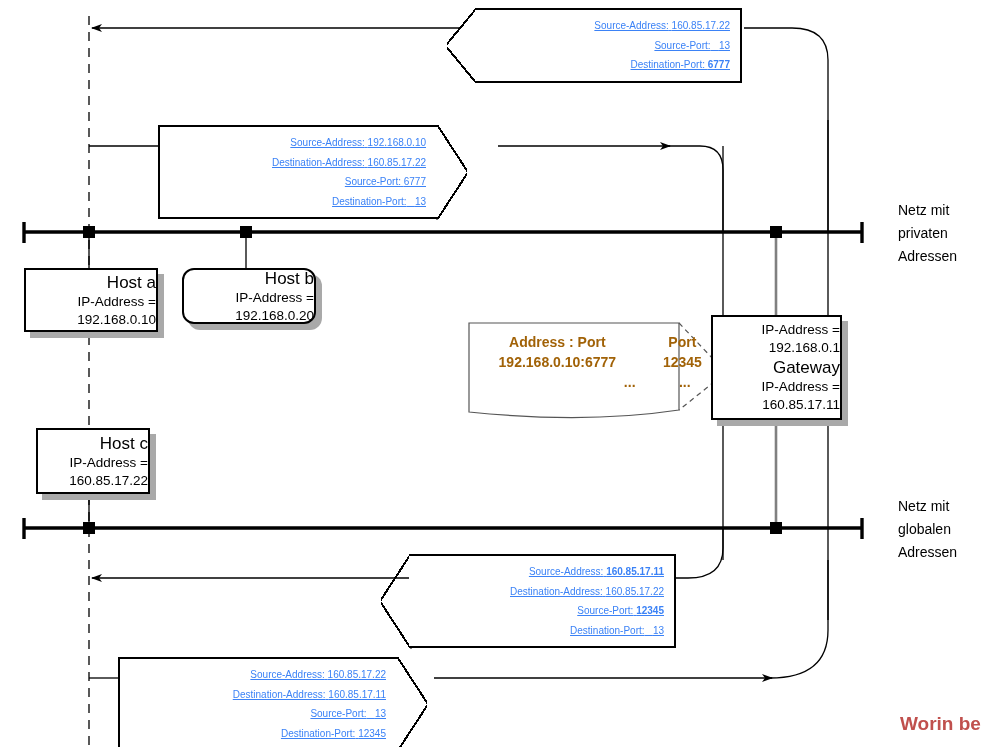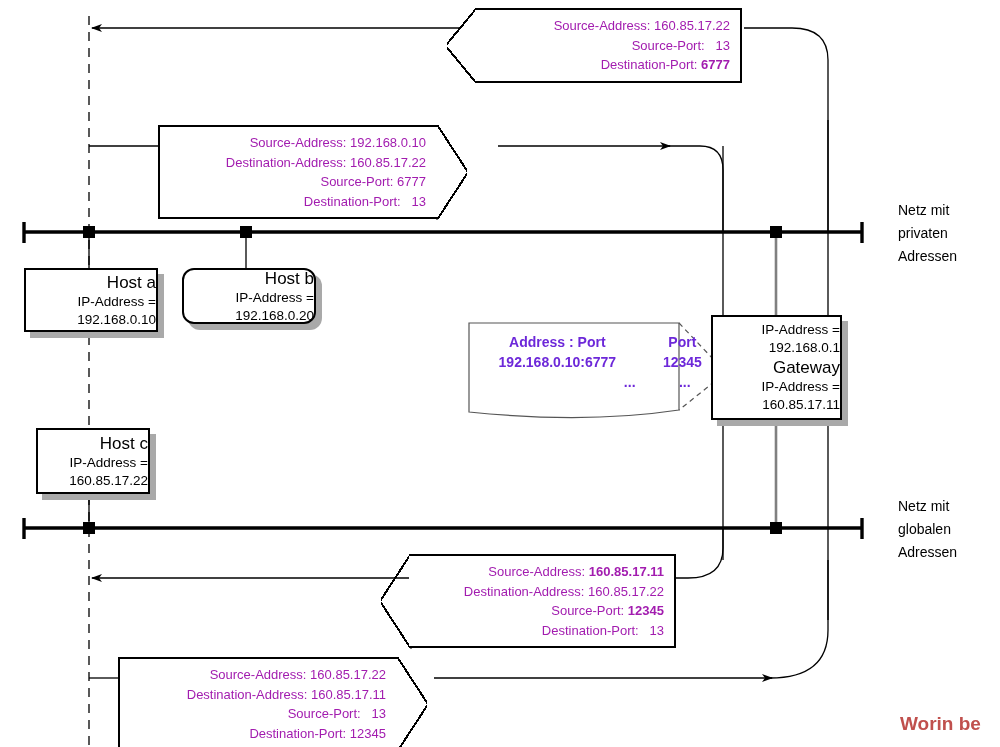--- a/index.html
+++ b/index.html
@@ -7,25 +7,26 @@
   #stage{position:relative;width:1000px;height:747px;overflow:hidden;background:#fff;}
   #wires{position:absolute;left:0;top:0;width:1000px;height:747px;}
 
   
   .pkt{
     position:absolute;
     box-sizing:border-box;
     background:#fff;
     border:2.5px solid #000;
     text-align:right;
-    font-size:13px;
+    font-size:10px;
     line-height:19.5px;
-    color:#a21caf;
+    color:#3b82f6;
     padding:6px 10px 6px 10px;
     z-index:4;
+    text-decoration:underline;
   }
   .pkt .ln{white-space:pre;}
   .pkt b{font-weight:bold;}
 
   
   .pkt.notch-left::before{
     content:"";
     position:absolute;
     left:-31px; top:-2.5px;
     width:31px; height:calc(100% + 5px);
@@ -76,21 +77,21 @@
     text-align:left;
     z-index:3;
   }
 
   
   #nat-table{
     position:absolute;
     z-index:5;
     font-size:14px;
     line-height:20px;
-    color:#6d28d9;
+    color:#a16207;
     font-weight:bold;
   }
   #nat-table .tbl{
     position:absolute;left:0;top:0;width:100%;
   }
   #nat-table .row{display:flex;white-space:pre;}
   #nat-table .c1{width:190px;text-align:center;}
   #nat-table .c2{width:70px;text-align:center;}
 
   

